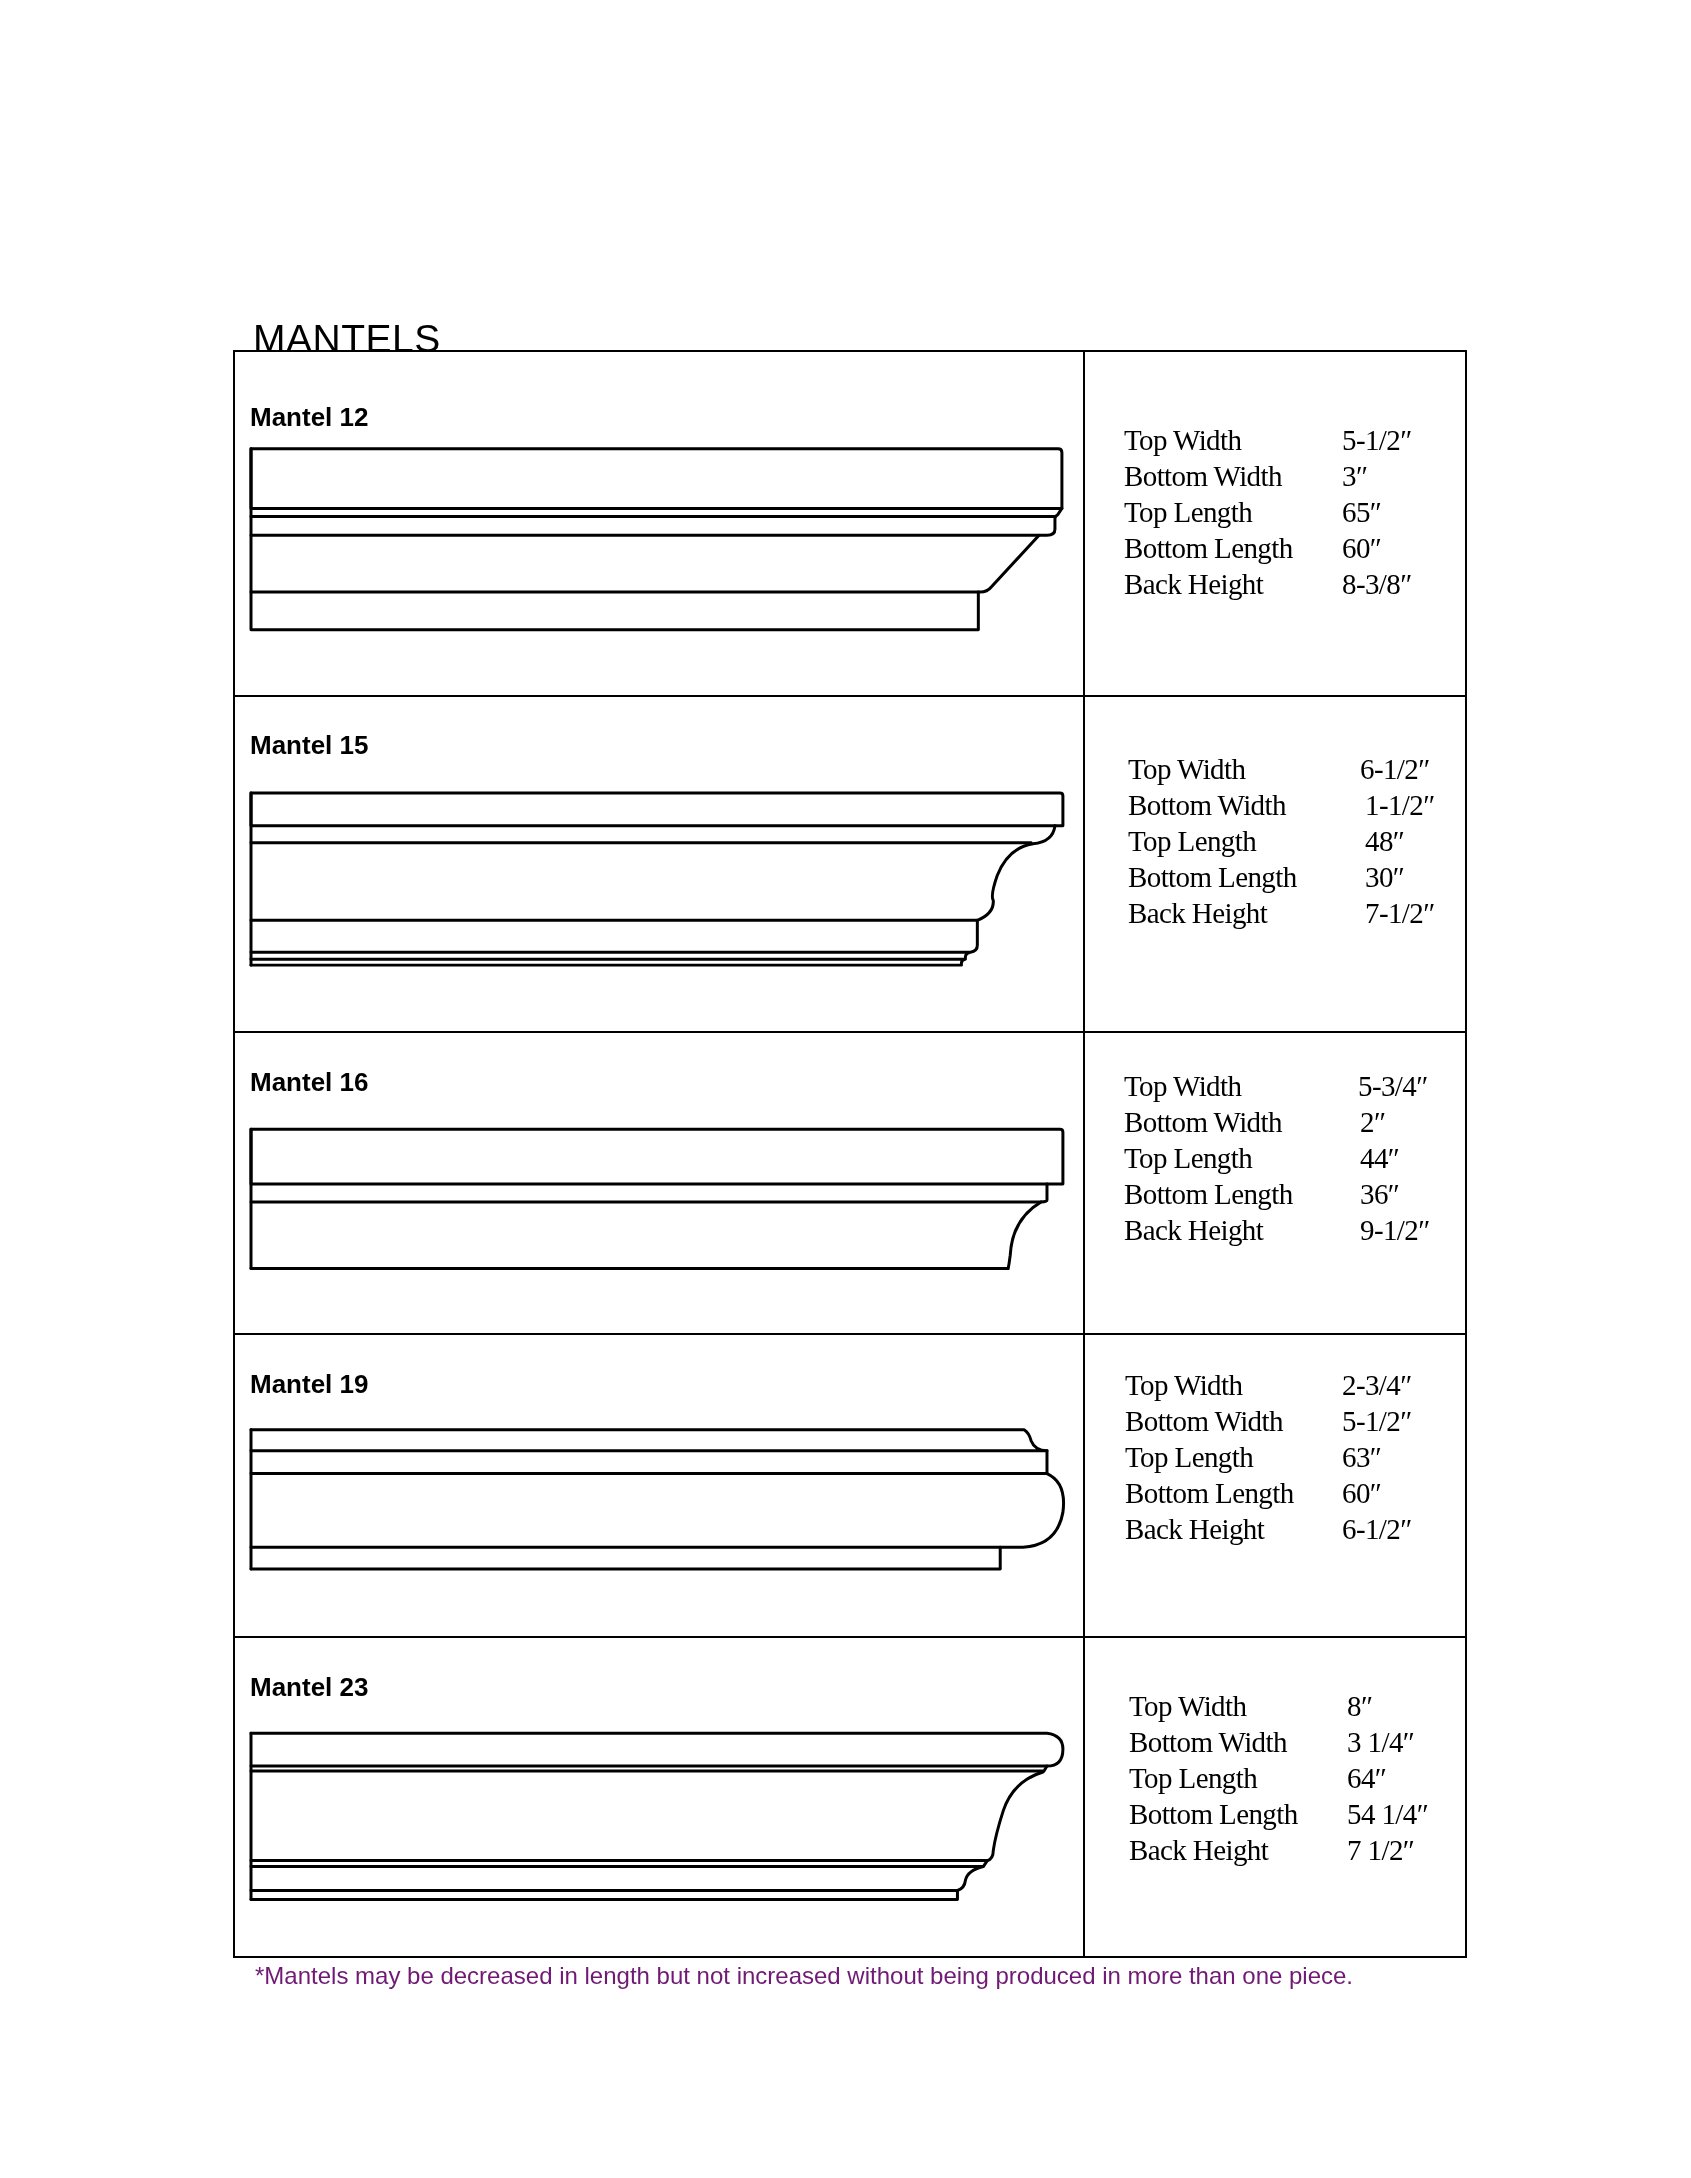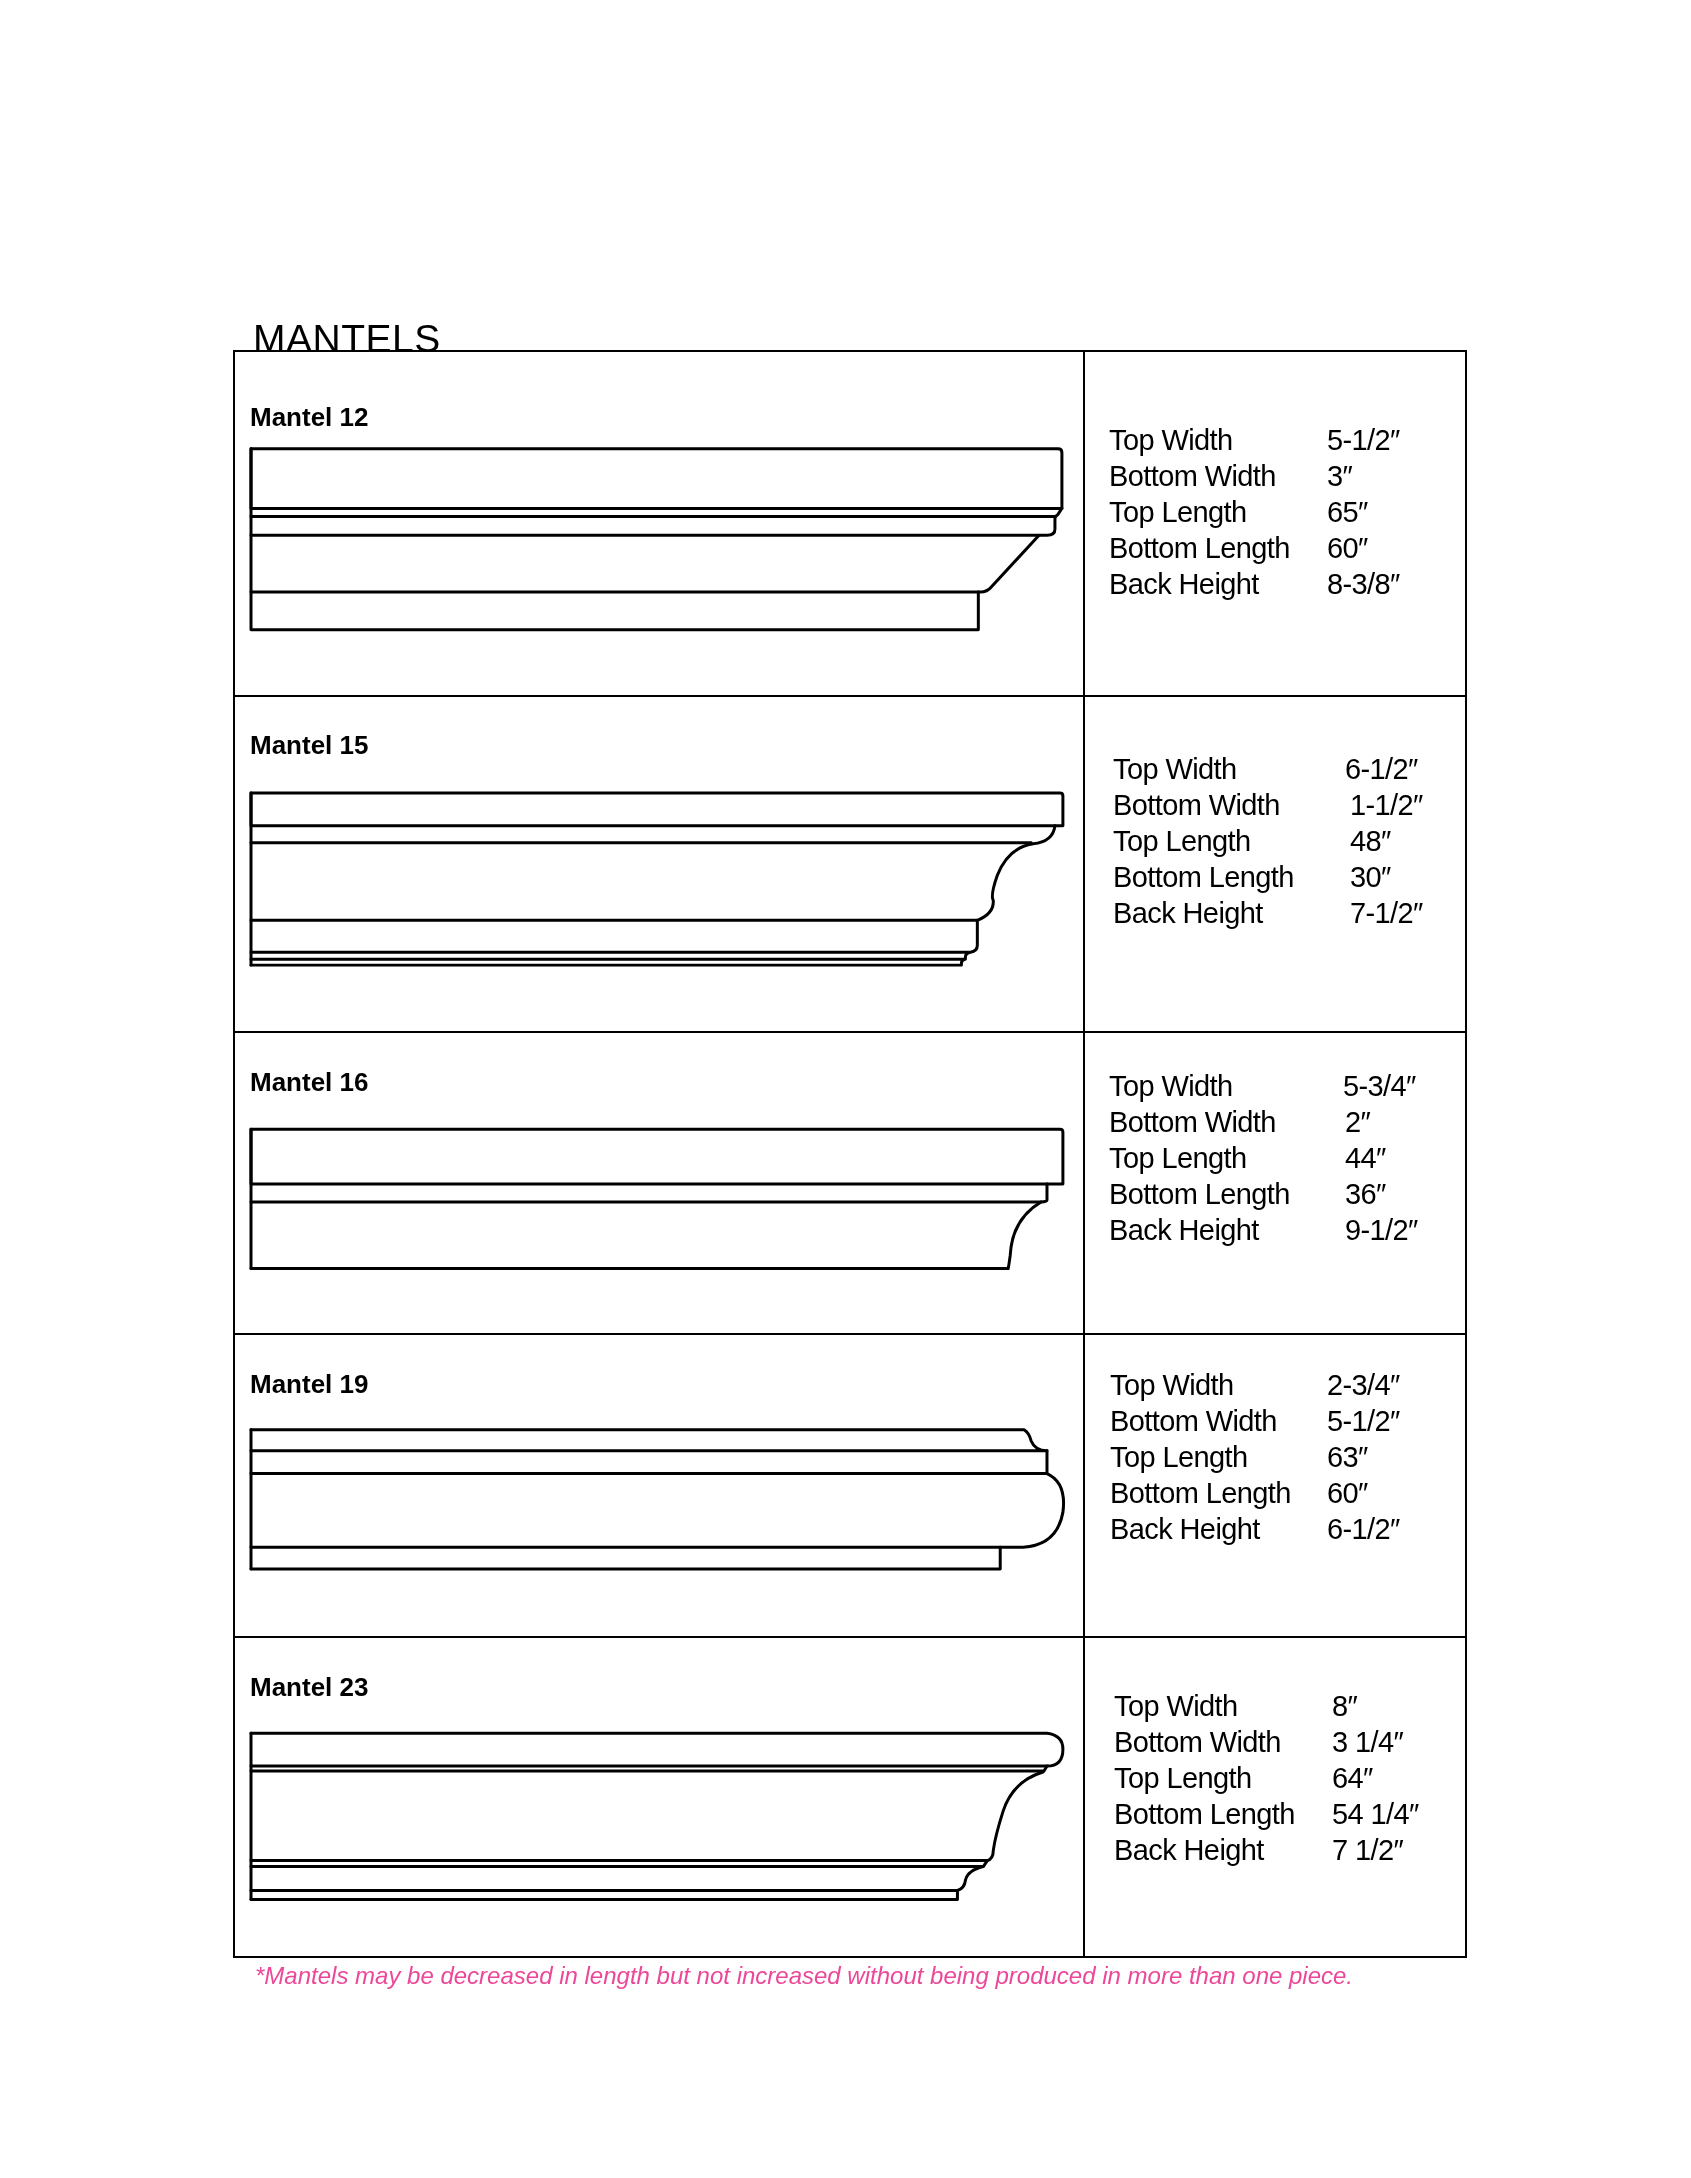--- a/index.html
+++ b/index.html
@@ -2,21 +2,21 @@
 <html><head>
 <meta charset="utf-8">
 <style>
   html,body{margin:0;padding:0;background:#fff;}
   body{width:1692px;height:2178px;position:relative;overflow:hidden;font-family:"Liberation Sans",sans-serif;color:#000;}
   .title{position:absolute;left:253px;top:305px;font-size:39px;font-family:"Liberation Sans",sans-serif;letter-spacing:0.5px;margin-top:12px;}
   .table{position:absolute;left:233px;top:350px;width:1234px;height:1608px;border:2px solid #000;box-sizing:border-box;}
   .vdiv{position:absolute;left:848px;top:0;width:1.5px;height:100%;background:#000;}
   .hdiv{position:absolute;left:0;width:100%;height:2px;background:#000;}
   .label{position:absolute;left:15px;font-weight:bold;font-size:26px;font-family:"Liberation Sans",sans-serif;}
-  .specs{position:absolute;font-family:Liberation Sans, sans-serif;font-size:29px;line-height:36px;letter-spacing:-0.6px;}
+  .specs{position:absolute;font-family:Liberation Serif, serif;font-size:29px;line-height:36px;letter-spacing:-0.6px;margin-left:15px;}
   .spec-row{display:flex;white-space:nowrap;}
   .spec-key{display:inline-block;}
   .spec-val{display:inline-block;}
   .note{position:absolute;left:255px;top:1962px;font-size:24px;color:#e0201c;font-family:"Liberation Sans",sans-serif;}
   svg.profiles{position:absolute;left:0;top:0;width:1692px;height:2178px;pointer-events:none;}
   svg.profiles path, svg.profiles line, svg.profiles rect{fill:none;stroke:#000;stroke-width:3;stroke-linejoin:round;stroke-linecap:round;}
 </style>
 </head>
 <body>
 
@@ -185,14 +185,14 @@
 
   <g>
     <path d="M252 1742 H1052 Q1068 1744 1068 1758 Q1068 1775 1052 1775 H252"></path>
     <path d="M1052 1775 L1049 1780 H252"></path>
     <path d="M1048 1781 Q1018 1790 1008 1820 Q1000 1845 998 1860 Q998 1868 992 1870 H252"></path>
     <path d="M992 1870 L988 1876 H252 M988 1876 Q972 1880 970 1890 Q969 1898 962 1900 H252 M962 1900 V1909 H252"></path>
     <line x1="252" y1="1742" x2="252" y2="1909"></line>
   </g>
 </svg>
 
-<div class="note" style="color: #ec4899; font-style: italic;">*Mantels may be decreased in length but not increased without being produced in more than one piece.</div>
+<div class="note" style="color: #701a75;">*Mantels may be decreased in length but not increased without being produced in more than one piece.</div>
 
 
 </body></html>

